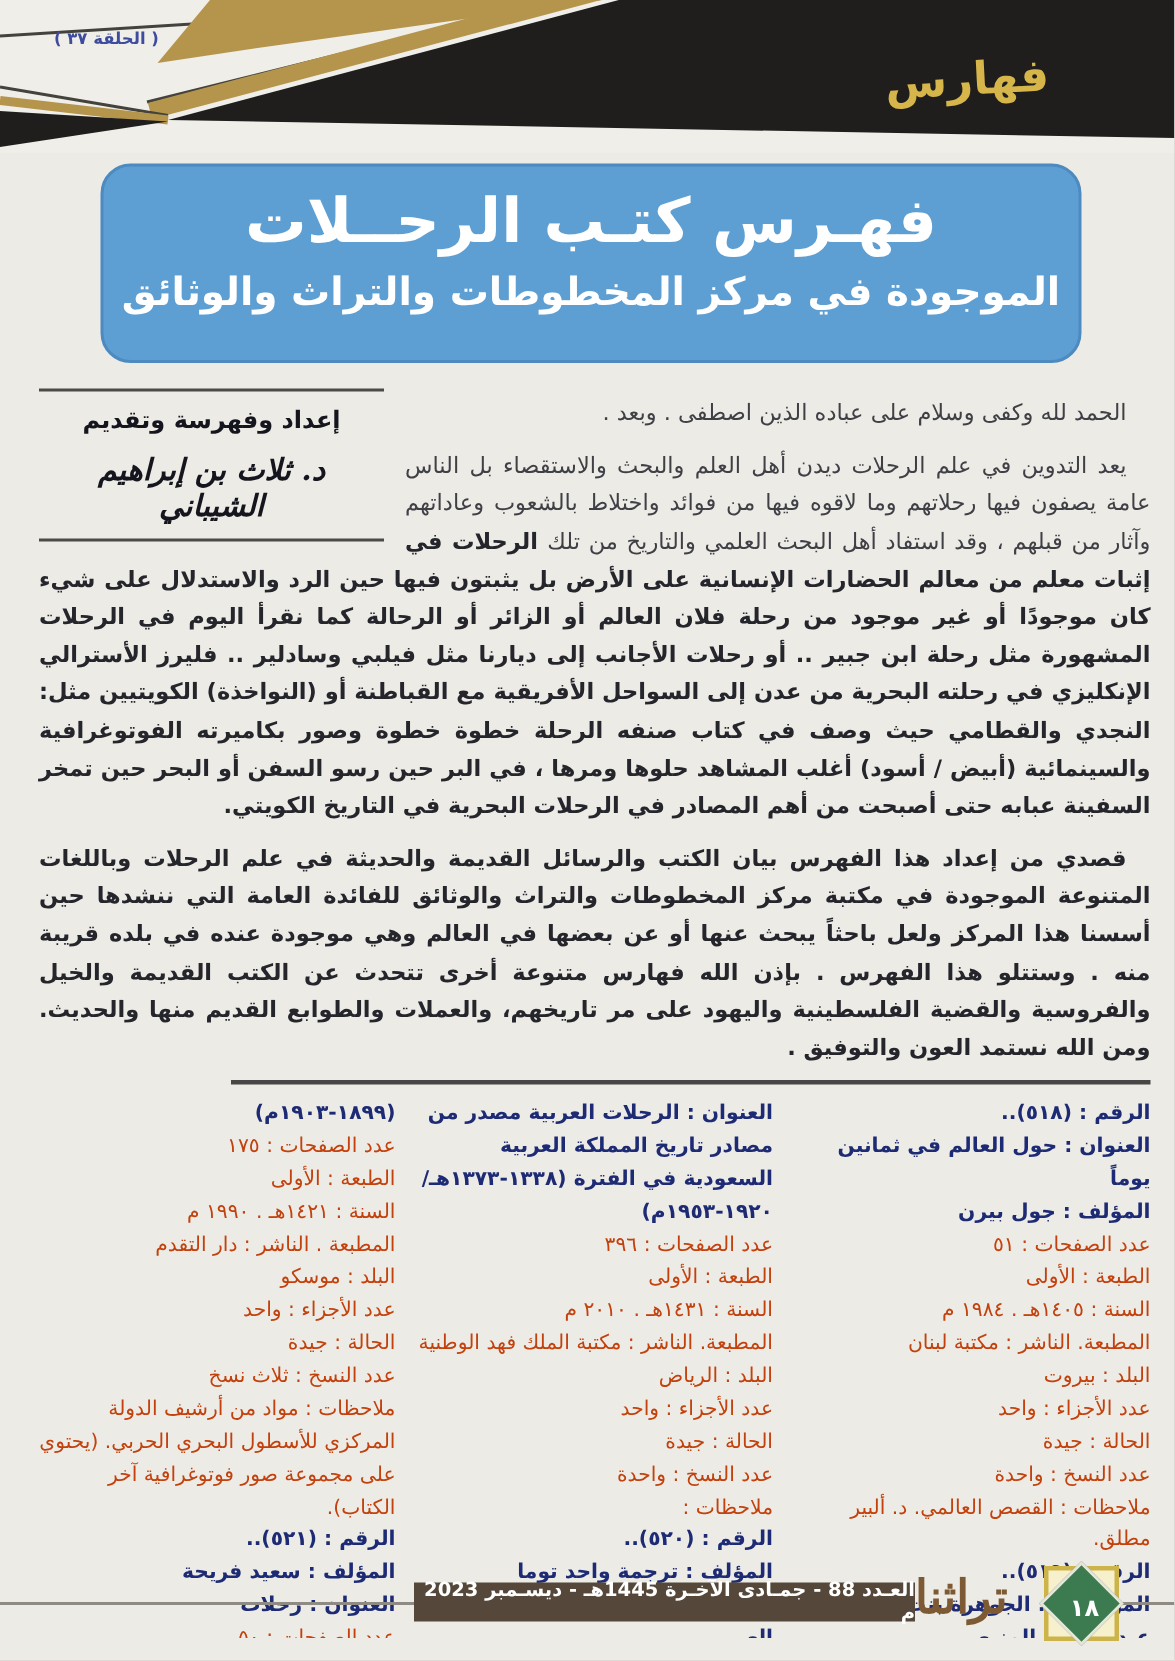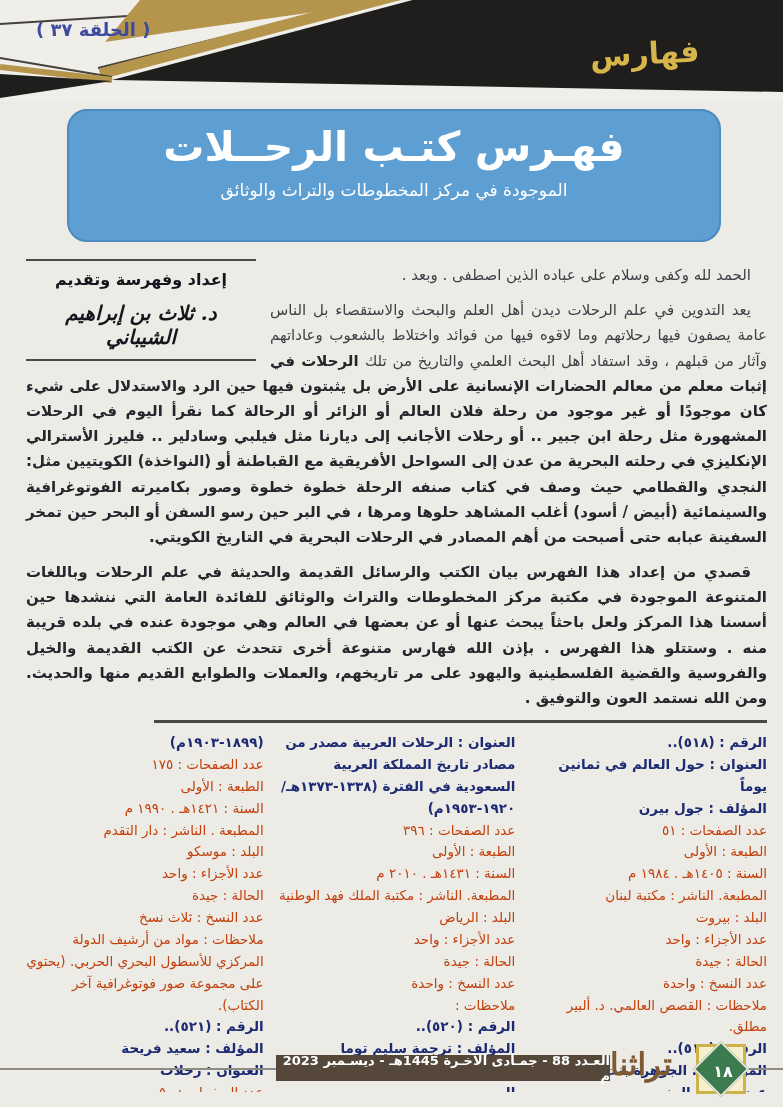--- a/index.html
+++ b/index.html
@@ -9,30 +9,30 @@
     font-family:"DejaVu Sans",sans-serif;
   }
   
   .header{position:absolute;top:0;left:0;width:783px;height:102px;}
   .header svg{display:block;}
   .section-label{
     position:absolute;top:36px;right:84px;font-size:30px;font-weight:bold;
     color:#d6b54b;transform:rotate(-3deg);letter-spacing:1px;
   }
   .episode-label{
-    position:absolute;top:19px;left:36px;font-size:18px;font-weight:bold;color:#3d4c9e;
+    position:absolute;top:19px;left:36px;font-size:11px;font-weight:bold;color:#3d4c9e;
   }
   
   .title-panel{
     position:absolute;top:109px;right:62px;width:654px;height:133px;
     background:#5d9ed3;border:2px solid #4c8ac0;border-radius:20px;
     color:#fff;text-align:center;box-sizing:border-box;
   }
   .title-line1{font-size:41px;font-weight:bold;margin-top:12px;letter-spacing:1px;}
-  .title-line2{font-size:17px;font-weight:normal;margin-top:9px;}
+  .title-line2{font-size:26px;font-weight:bold;margin-top:9px;}
   
   .content{position:absolute;top:253px;right:16px;left:26px;}
   .byline-box{
     float:left;width:226px;margin:6px 14px 6px 0;padding:9px 2px 10px;
     border-top:2px solid #4a4a48;border-bottom:2px solid #4a4a48;text-align:center;
   }
   .byline-role{font-size:16px;font-weight:bold;color:#15151d;}
   .byline-name{
     font-size:20px;font-weight:bold;font-style:italic;margin-top:12px;color:#15151d;
     font-family:"DejaVu Serif",serif;
@@ -136,21 +136,21 @@
           <div class="idx-line">عدد الصفحات : ٣٩٦</div>
           <div class="idx-line">الطبعة : الأولى</div>
           <div class="idx-line">السنة : ١٤٣١هـ . ٢٠١٠ م</div>
           <div class="idx-line">المطبعة. الناشر : مكتبة الملك فهد الوطنية</div>
           <div class="idx-line">البلد : الرياض</div>
           <div class="idx-line">عدد الأجزاء : واحد</div>
           <div class="idx-line">الحالة : جيدة</div>
           <div class="idx-line">عدد النسخ : واحدة</div>
           <div class="idx-line">ملاحظات :</div>
           <div class="idx-line b">الرقم : (٥٢٠)..</div>
-          <div class="idx-line b">المؤلف : ترجمة سليم توما</div>
+          <div class="idx-line b">المؤلف : ترجمة واحد توما</div>
           <div class="idx-line b">العنوان : سفن روسية في الخليج العربي</div>
         </div>
         <div class="index-col">
           <div class="idx-line b">(١٨٩٩-١٩٠٣م)</div>
           <div class="idx-line">عدد الصفحات : ١٧٥</div>
           <div class="idx-line">الطبعة : الأولى</div>
           <div class="idx-line">السنة : ١٤٢١هـ . ١٩٩٠ م</div>
           <div class="idx-line">المطبعة . الناشر : دار التقدم</div>
           <div class="idx-line">البلد : موسكو</div>
           <div class="idx-line">عدد الأجزاء : واحد</div>

